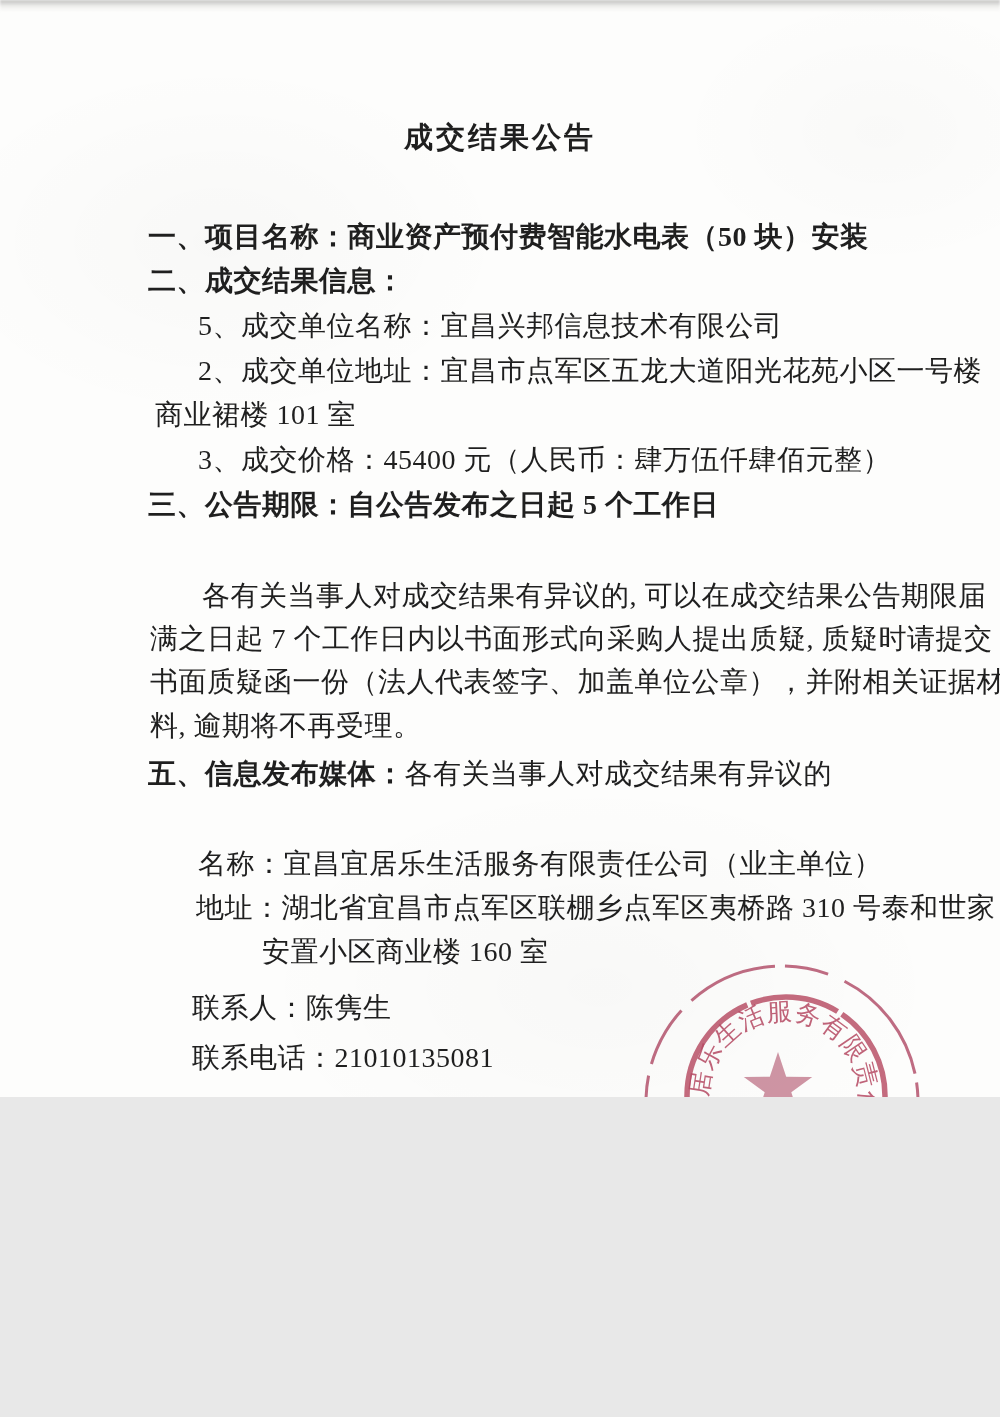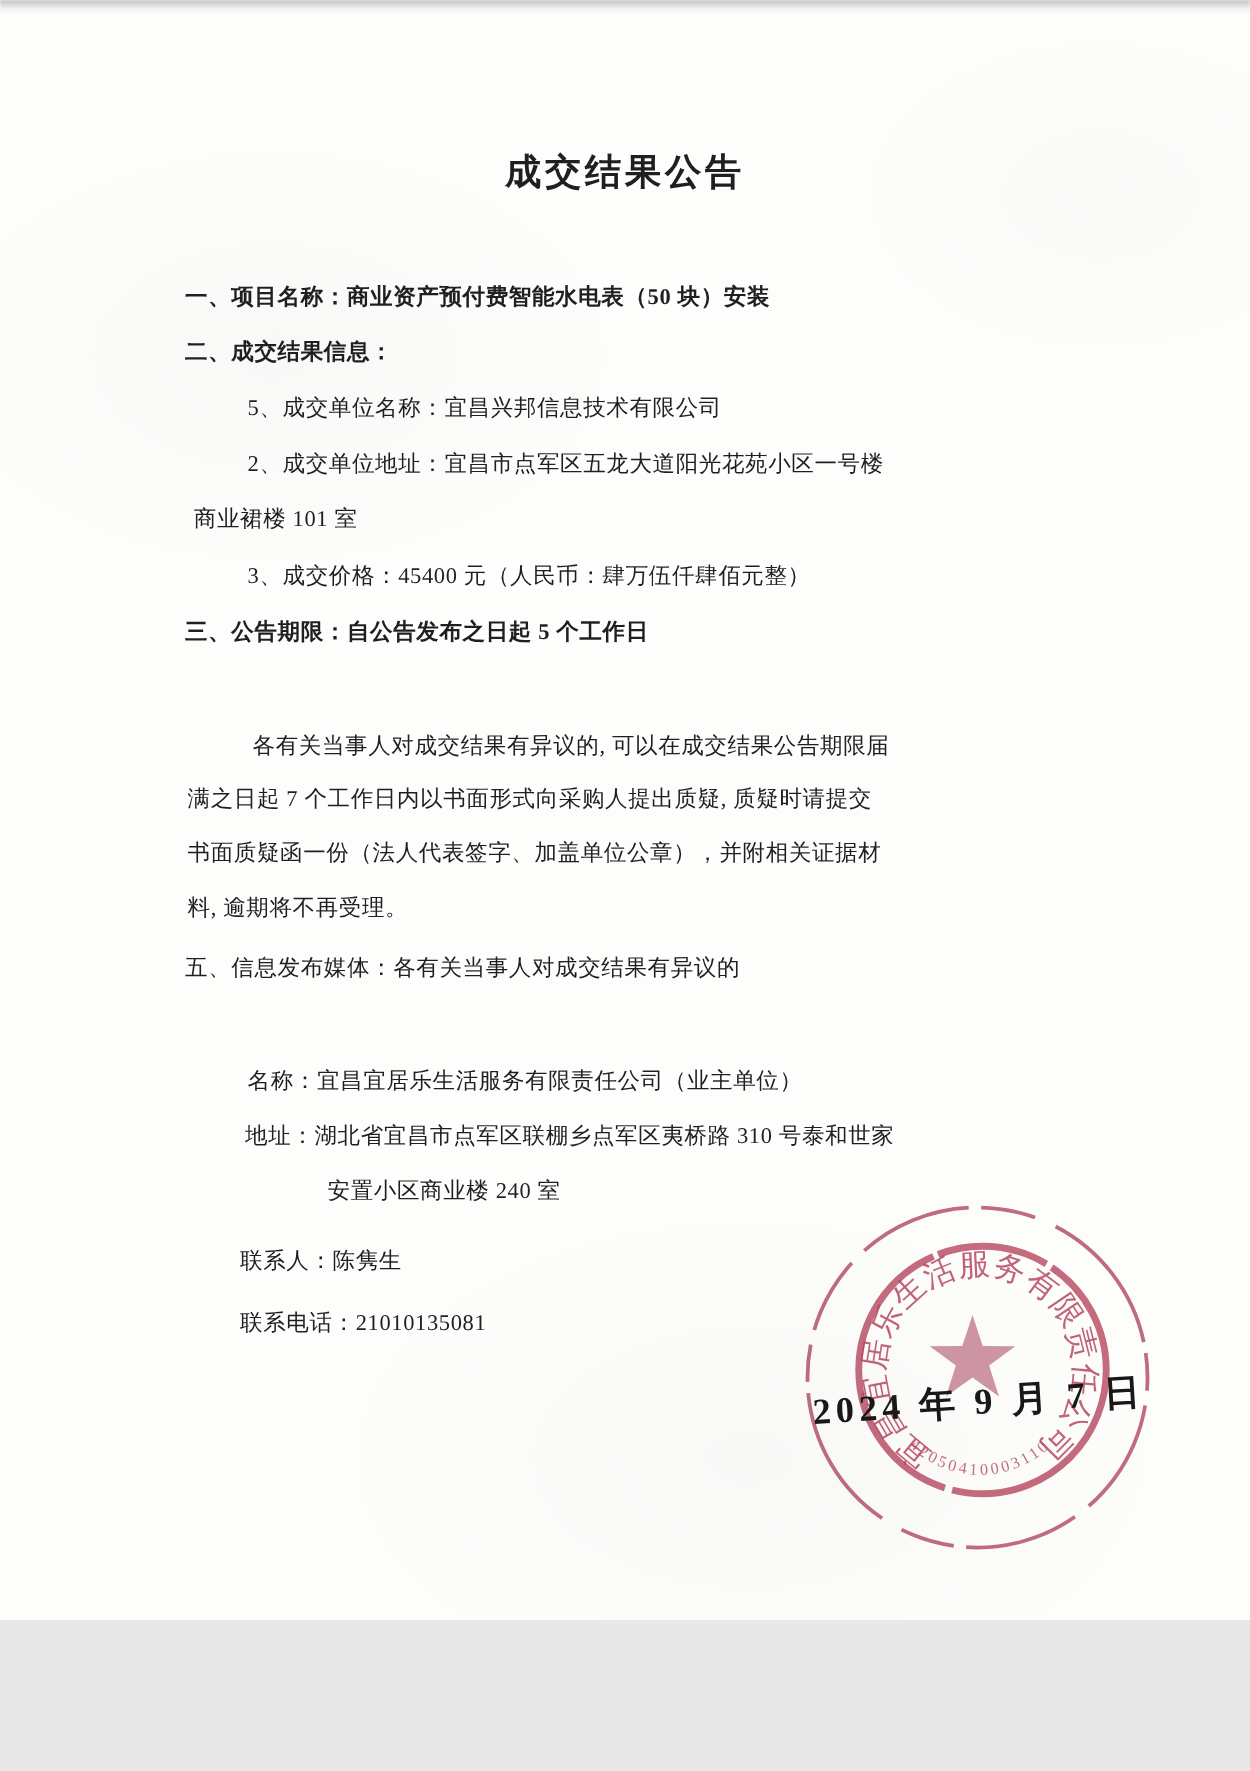--- a/index.html
+++ b/index.html
@@ -1,18 +1,18 @@
 <!DOCTYPE html>
 <html><head>
 <meta charset="utf-8">
 <style>
   html,body{margin:0;padding:0;background:#e8e8e8;}
   .page{
     position:relative;
-    width:1000px;height:1296px;
+    width:1000px;height:1097px;
     margin:0 auto;
     background:
       radial-gradient(420px 260px at 22% 22%, rgba(0,0,0,0.018), transparent 70%),
       radial-gradient(500px 300px at 60% 90%, rgba(0,0,0,0.02), transparent 70%),
       radial-gradient(300px 200px at 88% 12%, rgba(0,0,0,0.015), transparent 70%),
       #fdfdfc;
     overflow:hidden;
     font-family:"Liberation Serif","DejaVu Serif",serif;
     color:#1f1f1f;
   }
@@ -21,25 +21,25 @@
     background:linear-gradient(to bottom, rgba(120,118,115,0.45), rgba(160,158,155,0.12) 55%, transparent);
     filter:blur(1px);
   }
   .title{
     position:absolute;top:118px;left:0;width:1000px;
     text-align:center;
     font-size:29px;font-weight:bold;letter-spacing:3px;
   }
   .line{
     position:absolute;
-    font-size:18px;line-height:30px;white-space:nowrap;
+    font-size:28px;line-height:30px;white-space:nowrap;
     letter-spacing:0.5px;
   }
   .b{font-weight:bold;}
-  .lbl{font-weight:normal;}
+  .lbl{font-weight:bold;}
   .stamp{
     position:absolute;left:614px;top:926px;width:348px;height:348px;
     mix-blend-mode:multiply;
     opacity:0.92;
   }
   .stamp svg{display:block;}
   .seal-text{
     font-family:"Liberation Serif","DejaVu Serif",serif;
     fill:#b23a56;
   }
@@ -68,21 +68,21 @@
   <div class="line b" style="top:490px;left:148px">三、公告期限：自公告发布之日起 5 个工作日</div>
   <div class="line" style="top:581px;left:202px">各有关当事人对成交结果有异议的, 可以在成交结果公告期限届</div>
   <div class="line" style="top:624px;left:150px">满之日起 7 个工作日内以书面形式向采购人提出质疑, 质疑时请提交</div>
   <div class="line" style="top:667px;left:150px">书面质疑函一份（法人代表签字、加盖单位公章），并附相关证据材</div>
   <div class="line" style="top:711px;left:150px">料, 逾期将不再受理。</div>
 
   <div class="line" style="top:759px;left:148px"><span class="lbl">五、信息发布媒体：</span><span>各有关当事人对成交结果有异议的</span></div>
 
   <div class="line" style="top:849px;left:198px">名称：宜昌宜居乐生活服务有限责任公司（业主单位）</div>
   <div class="line" style="top:893px;left:196px">地址：湖北省宜昌市点军区联棚乡点军区夷桥路 310 号泰和世家</div>
-  <div class="line" style="top:937px;left:262px">安置小区商业楼 240 室</div>
+  <div class="line" style="top:937px;left:262px">安置小区商业楼 160 室</div>
   <div class="line" style="top:993px;left:192px">联系人：陈隽生</div>
   <div class="line" style="top:1043px;left:192px">联系电话：21010135081</div>
 
   <div class="stamp">
     <svg width="348" height="348" viewBox="0 0 348 348">
       <defs>
         <path id="seal-arc-company" d="M 132,235.8 A 76,76 0 1 1 208,235.8" fill="none"></path>
         <path id="seal-arc-number" d="M 100.5,215.4 A 82,82 0 0 0 239.5,215.4" fill="none"></path>
       </defs>
 

